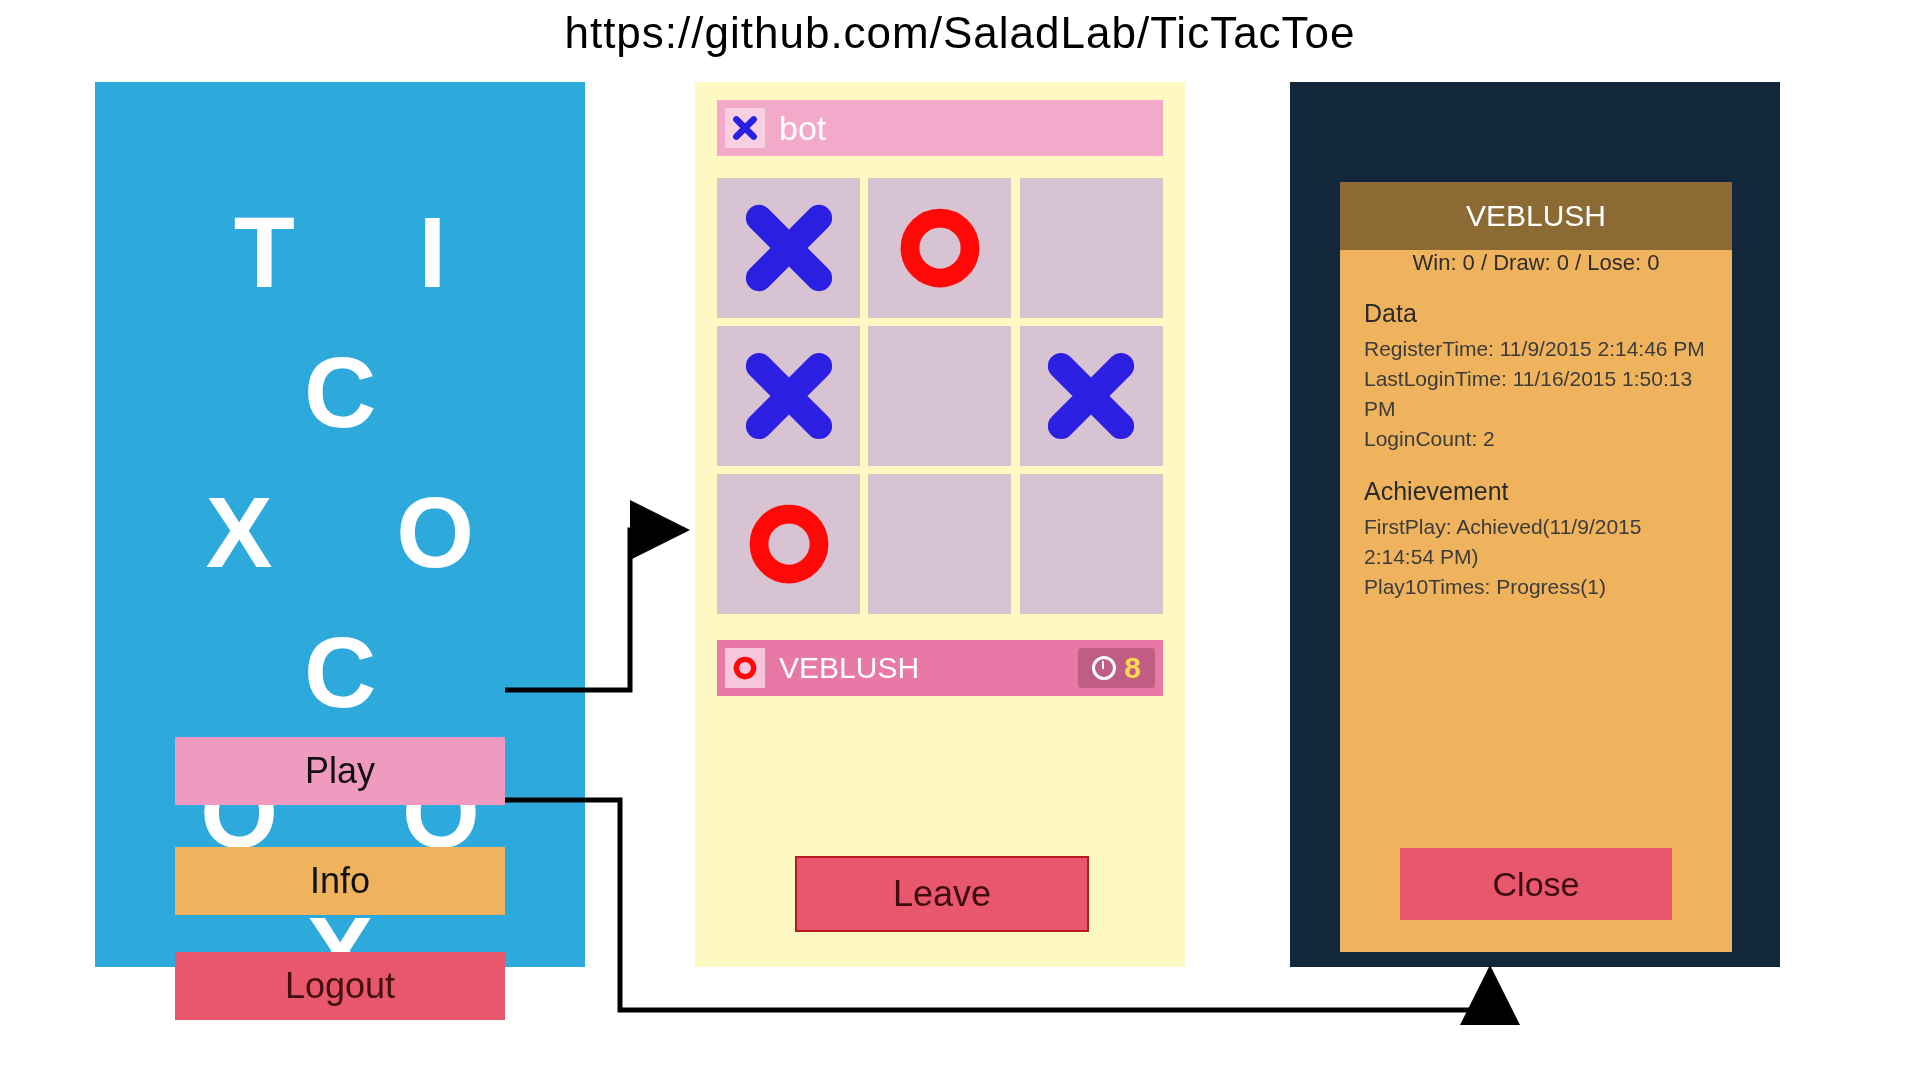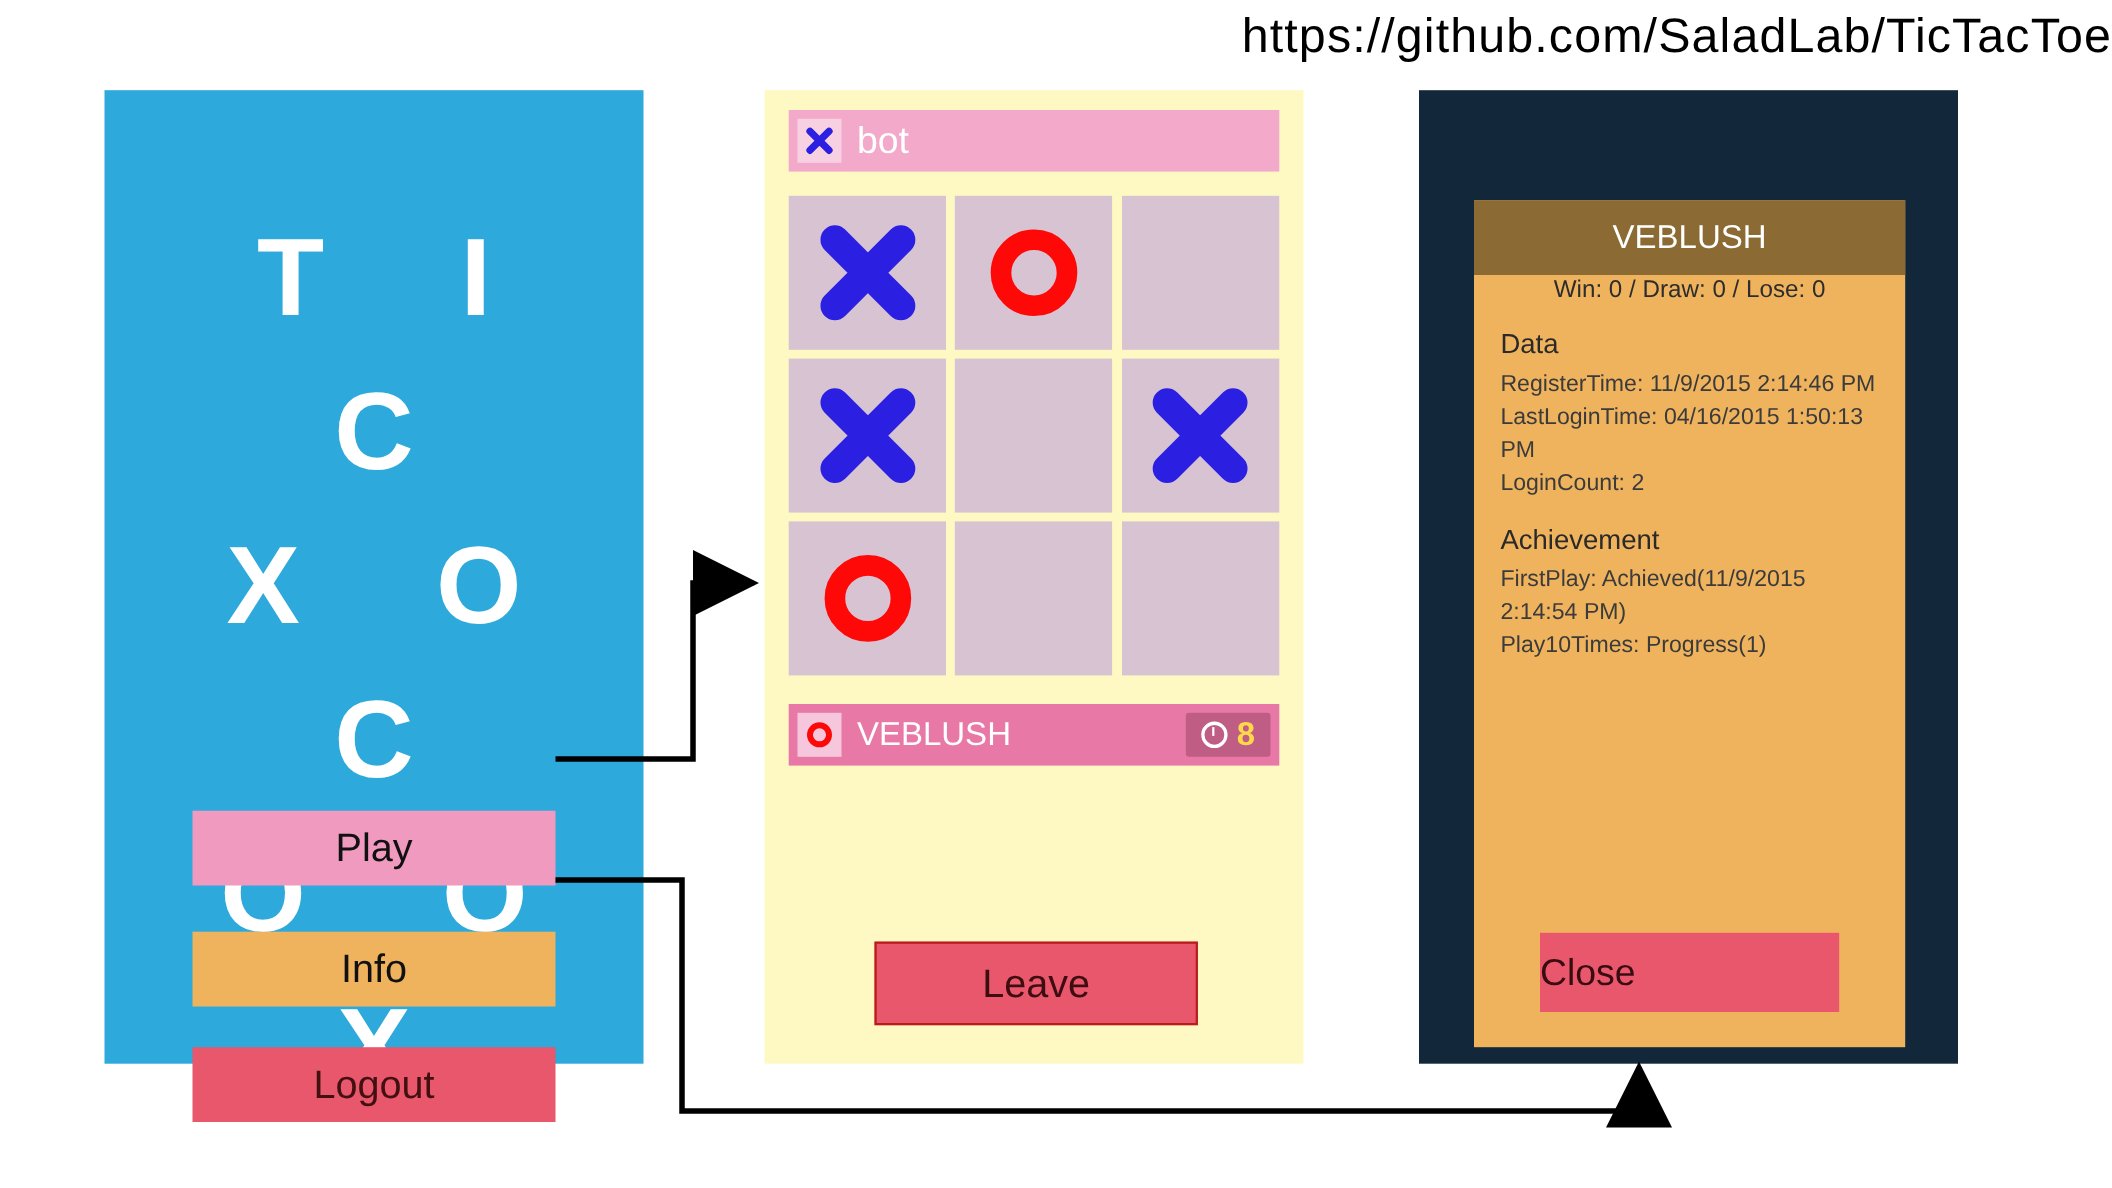--- a/index.html
+++ b/index.html
@@ -1,16 +1,16 @@
 <!DOCTYPE html>
 <html><head>
 <meta charset="utf-8">
 <style>
 html,body{margin:0;padding:0;width:1920px;height:1080px;background:#fff;font-family:Arial,Helvetica,sans-serif;position:relative;overflow:hidden}
-.url{position:absolute;top:8px;left:0;right:0;text-align:right;font-size:44px;color:#000;letter-spacing:1px}
+.url{position:absolute;top:8px;left:0;right:0;text-align:center;font-size:44px;color:#000;letter-spacing:1px}
 .panel{position:absolute}
 
 
 .s1{left:95px;top:82px;width:490px;height:885px;background:#2da9db}
 .logo{position:absolute;left:0;right:0;top:100px;text-align:center;color:#fff;font-weight:700;font-size:100px;line-height:140px;letter-spacing:48px;padding-left:48px}
 .menubtn{position:absolute;left:80px;width:330px;height:68px;text-align:center;line-height:68px;font-size:36px;color:#111}
 .mb1{top:655px;background:#f19ac0}
 .mb2{top:765px;background:#f0b35d}
 .mb3{top:870px;background:#e8576b;color:#421010}
 
@@ -33,21 +33,21 @@
 .timerval{color:#ffd94a;font-size:30px;font-weight:700}
 .leave{position:absolute;bottom:35px;left:100px;width:290px;height:72px;background:#e8576b;color:#3d0d12;text-align:center;line-height:72px;font-size:36px;border:2px solid #b91c1c}
 
 
 .s3{left:1290px;top:82px;width:490px;height:885px;background:#13273a}
 .s3a{position:absolute;background:#f0b35d;left:50px;right:48px;top:100px;height:770px}
 .hdr{height:68px;background:#8b6a34;color:#fff;text-align:center;line-height:68px;font-size:30px}
 .stats{text-align:center;color:#2d2d2d;font-size:22px;}
 .sec{margin:22px 24px 0 24px;color:#3b3b3b;font-size:21px;line-height:30px}
 .sec h4{margin:0 0 6px 0;font-size:25px;font-weight:400;color:#2a2a2a}
-.closeBtn{position:absolute;bottom:32px;left:60px;right:60px;height:72px;background:#e8576b;color:#3a0c12;text-align:left;line-height:72px;font-size:34px}
+.closeBtn{position:absolute;bottom:32px;left:60px;right:60px;height:72px;background:#e8576b;color:#3a0c12;text-align:center;line-height:72px;font-size:34px}
 .bgLogout{position:absolute;left:118px;bottom:38px;width:290px;height:58px;background:#6b2a2a;color:#2a0808;text-align:center;line-height:58px;font-size:30px}
 
 
 svg.flow{position:absolute;overflow:visible}
 </style>
 </head>
 <body>
 
 <div class="url">https://github.com/SaladLab/TicTacToe</div>
 
@@ -122,21 +122,21 @@
 
 <div class="panel s3">
   <div class="bgLogout">Logout</div>
   <div class="s3a">
     <div class="hdr">VEBLUSH</div>
     <div class="stats">Win: 0  /  Draw: 0  /  Lose: 0</div>
 
     <div class="sec">
       <h4>Data</h4>
       <div>RegisterTime: 11/9/2015 2:14:46 PM</div>
-      <div>LastLoginTime: 04/16/2015 1:50:13 PM</div>
+      <div>LastLoginTime: 11/16/2015 1:50:13 PM</div>
       <div>LoginCount: 2</div>
     </div>
 
     <div class="sec">
       <h4>Achievement</h4>
       <div>FirstPlay: Achieved(11/9/2015 2:14:54 PM)</div>
       <div>Play10Times: Progress(1)</div>
     </div>
 
     <div class="closeBtn">Close</div>

